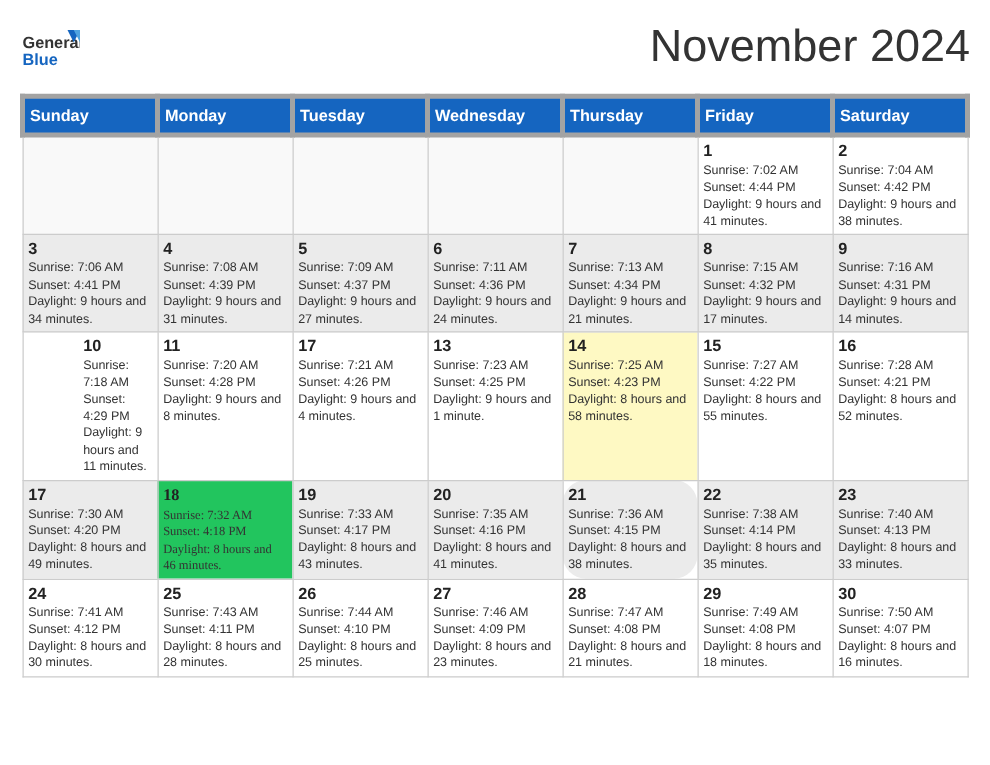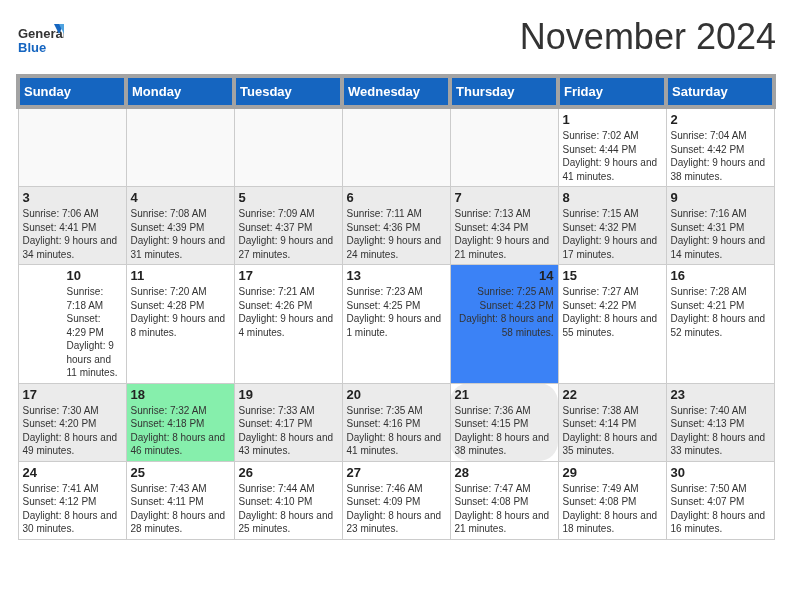--- a/index.html
+++ b/index.html
@@ -111,39 +111,39 @@
             <div class="day-info">Sunrise: 7:20 AM<br>Sunset: 4:28 PM<br>Daylight: 9 hours and 8 minutes.</div>
           </td>
           <td style="background: rgb(255, 255, 255);">
             <span class="day-num">17</span>
             <div class="day-info">Sunrise: 7:21 AM<br>Sunset: 4:26 PM<br>Daylight: 9 hours and 4 minutes.</div>
           </td>
           <td style="background: rgb(255, 255, 255); margin-left: 36px;">
             <span class="day-num">13</span>
             <div class="day-info">Sunrise: 7:23 AM<br>Sunset: 4:25 PM<br>Daylight: 9 hours and 1 minute.</div>
           </td>
-          <td style="background: #3b82f6; text-align: right;">
+          <td style="background: #fef9c3;">
             <span class="day-num">14</span>
             <div class="day-info">Sunrise: 7:25 AM<br>Sunset: 4:23 PM<br>Daylight: 8 hours and 58 minutes.</div>
           </td>
           <td style="background: rgb(255, 255, 255);">
             <span class="day-num">15</span>
             <div class="day-info">Sunrise: 7:27 AM<br>Sunset: 4:22 PM<br>Daylight: 8 hours and 55 minutes.</div>
           </td>
           <td style="background: rgb(255, 255, 255);">
             <span class="day-num">16</span>
             <div class="day-info">Sunrise: 7:28 AM<br>Sunset: 4:21 PM<br>Daylight: 8 hours and 52 minutes.</div>
           </td>
         </tr>
         <tr class="row-even">
           <td style="background: rgb(235, 235, 235);">
             <span class="day-num">17</span>
             <div class="day-info">Sunrise: 7:30 AM<br>Sunset: 4:20 PM<br>Daylight: 8 hours and 49 minutes.</div>
           </td>
-          <td style="background: #86efac;">
+          <td style="background: #22c55e; font-family: Liberation Serif, serif;">
             <span class="day-num">18</span>
             <div class="day-info">Sunrise: 7:32 AM<br>Sunset: 4:18 PM<br>Daylight: 8 hours and 46 minutes.</div>
           </td>
           <td style="background: rgb(235, 235, 235);">
             <span class="day-num">19</span>
             <div class="day-info">Sunrise: 7:33 AM<br>Sunset: 4:17 PM<br>Daylight: 8 hours and 43 minutes.</div>
           </td>
           <td style="background: rgb(235, 235, 235);">
             <span class="day-num">20</span>
             <div class="day-info">Sunrise: 7:35 AM<br>Sunset: 4:16 PM<br>Daylight: 8 hours and 41 minutes.</div>

